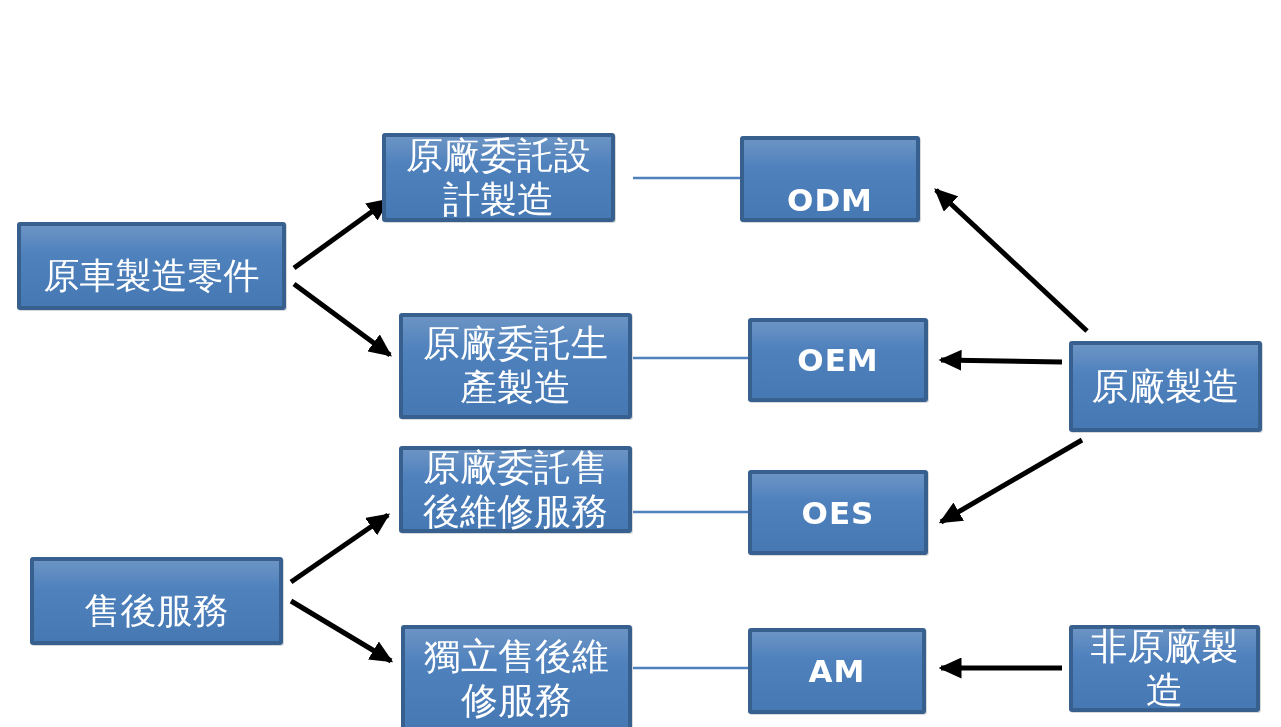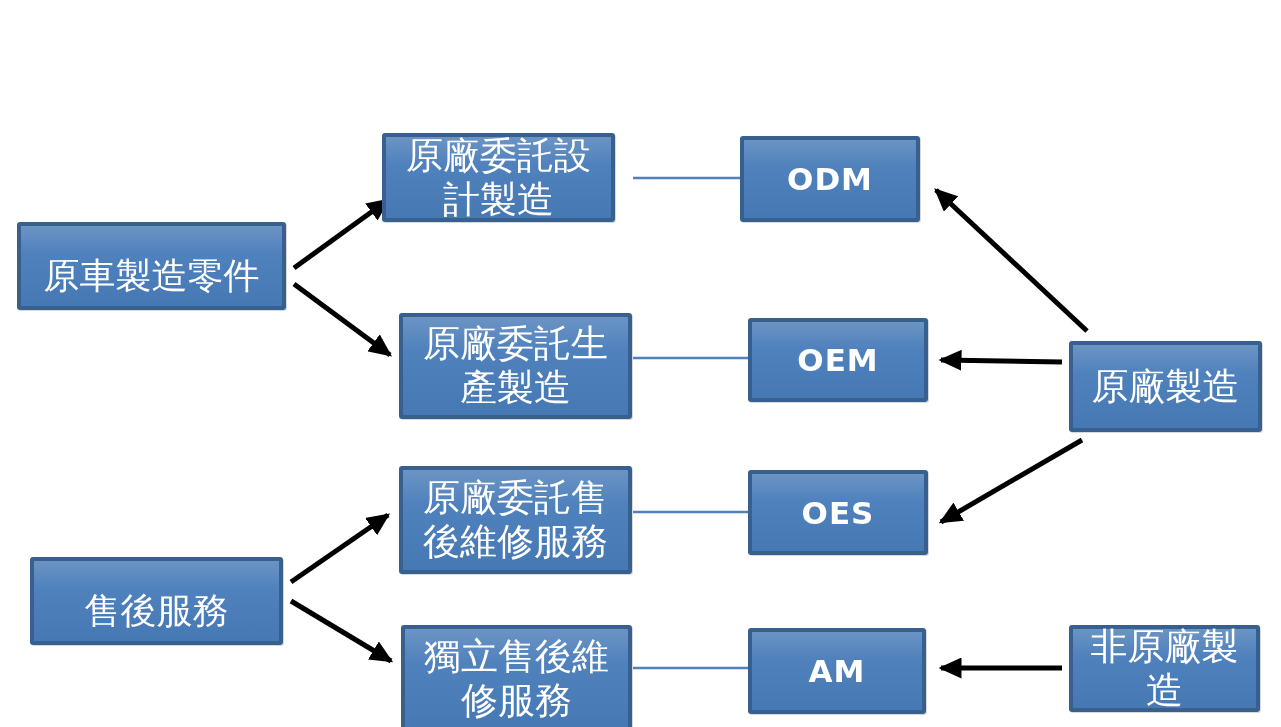--- a/index.html
+++ b/index.html
@@ -48,23 +48,23 @@
   }
   svg.connectors{
     position:absolute;left:0;top:0;
     pointer-events:none;
   }
   
   .n-left1{left:17px;top:222px;width:269px;height:88px;}
   .n-left2{left:30px;top:557px;width:253px;height:88px;}
   .n-mid1{left:382px;top:133px;width:233px;height:89px;}
   .n-mid2{left:399px;top:313px;width:233px;height:106px;}
-  .n-mid3{left:399px;top:466px;width:233px;height:108px;}
+  .n-mid3{left:399px;top:446px;width:233px;height:87px;}
   .n-mid4{left:401px;top:625px;width:231px;height:108px;}
-  .n-odm{left:740px;top:136px;width:180px;height:86px;}
+  .n-odm{left:740px;top:136px;width:180px;height:86px;align-items:flex-end;}
   .n-oem{left:748px;top:318px;width:180px;height:84px;text-align:center;}
   .n-oes{left:748px;top:470px;width:180px;height:85px;}
   .n-am{left:748px;top:628px;width:178px;height:86px;}
   .n-src1{left:1069px;top:341px;width:193px;height:91px;}
   .n-src2{left:1069px;top:625px;width:191px;height:87px;}
 </style>
 </head>
 <body>
 
 <div class="canvas">

